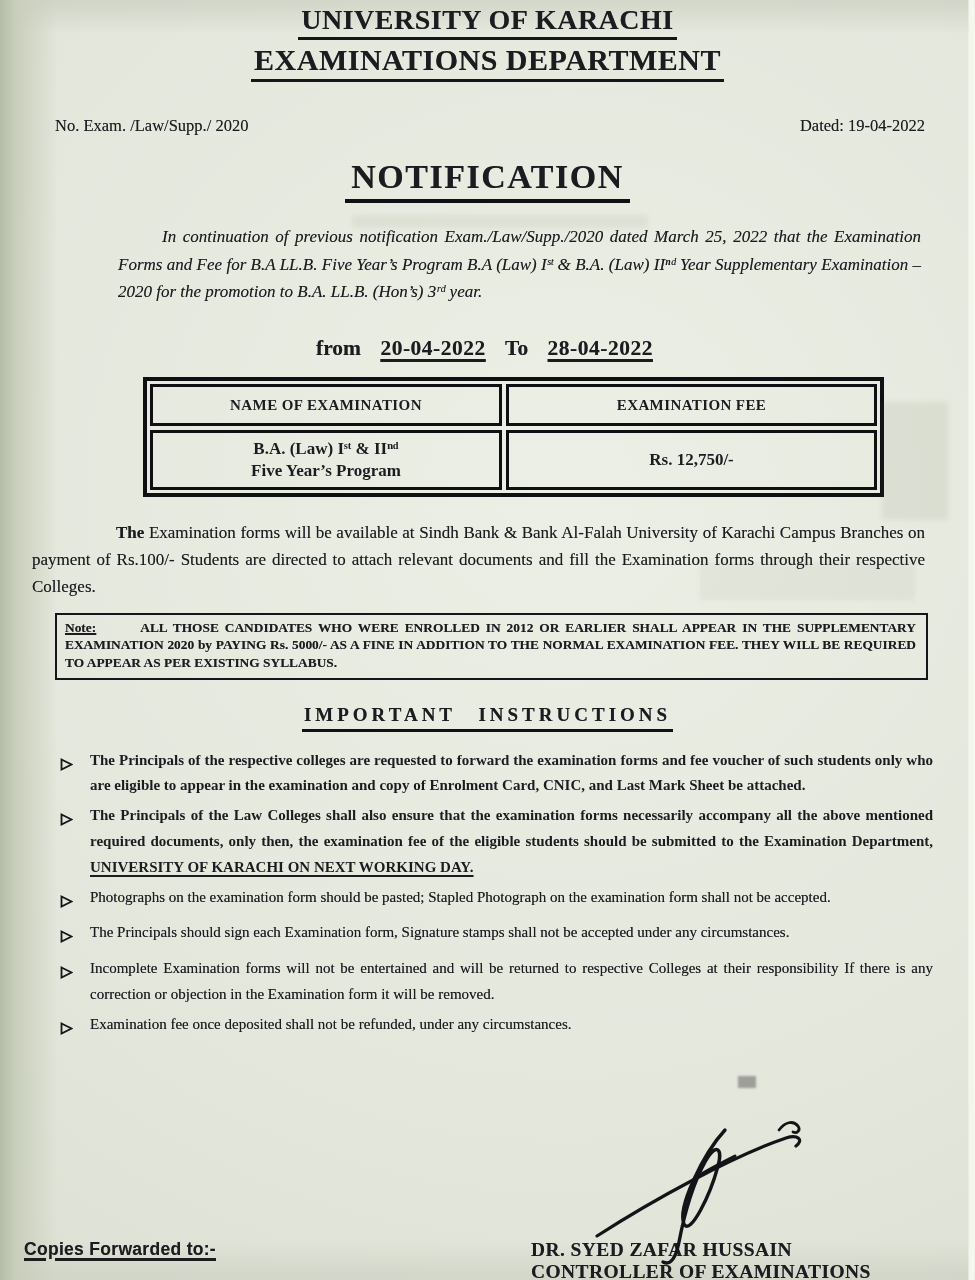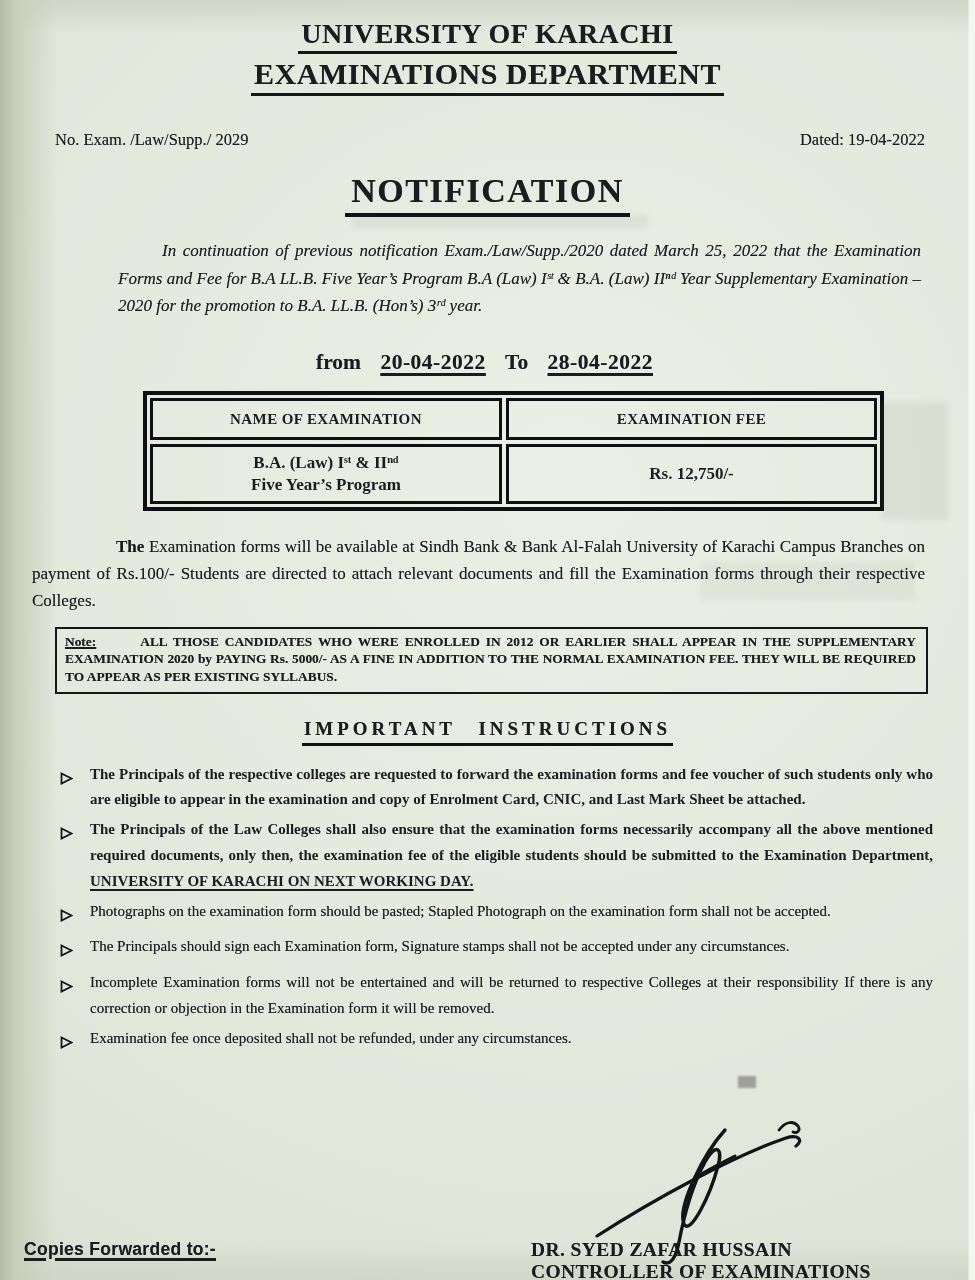--- a/index.html
+++ b/index.html
@@ -13,21 +13,21 @@
     background:
       linear-gradient(270deg, rgba(246,248,240,.95) 0 6px, rgba(246,248,240,0) 7px),
       linear-gradient(90deg, #b4bba6 0, #c9cfbc 16px, rgba(226,229,218,0) 58px),
       linear-gradient(180deg, rgba(150,158,138,.22) 0 4px, rgba(150,158,138,0) 34px),
       linear-gradient(0deg, rgba(150,158,138,.18) 0 5px, rgba(150,158,138,0) 40px),
       radial-gradient(130% 95% at 58% 38%, #ecefe5 0%, #e3e6db 55%, #d9ddd0 100%);
   }
   .soft{ text-shadow:0 0 .6px rgba(15,15,20,.45); }
 
   
-  .header{ text-align:center; padding-top:18px;border-radius:14px; }
+  .header{ text-align:center; padding-top:4px;border-radius:14px; }
   .hline{ display:inline-block; font-weight:bold; line-height:1.12;
           border-bottom:3px solid #15151a; padding:0 3px 2px; }
   .hline1{ font-size:28px; letter-spacing:.5px; }
   .hline2{ font-size:30px; letter-spacing:.5px; margin-top:3px; }
 
   
   .meta{ display:flex; justify-content:space-between;
          margin:34px 50px 0 55px; font-size:16.5px; }
 
   
@@ -105,21 +105,21 @@
   <div class="ghost g2"></div>
   <div class="ghost g3"></div>
   <div class="ghost g4"></div>
 
   <div class="header soft">
     <div><span class="hline hline1">UNIVERSITY OF KARACHI</span></div>
     <div><span class="hline hline2">EXAMINATIONS DEPARTMENT</span></div>
   </div>
 
   <div class="meta soft">
-    <span>No. Exam. /Law/Supp./ 2029</span>
+    <span>No. Exam. /Law/Supp./ 2020</span>
     <span>Dated: 19-04-2022</span>
   </div>
 
   <div class="title-wrap">
     <span class="big-title soft">NOTIFICATION</span>
   </div>
 
   <p class="intro soft">In continuation of previous notification Exam./Law/Supp./2020 dated March 25, 2022 that the Examination Forms and Fee for B.A LL.B.  Five Year’s Program B.A (Law) Iˢᵗ &amp; B.A. (Law) IIⁿᵈ Year Supplementary Examination  –  2020 for the promotion to B.A. LL.B. (Hon’s) 3ʳᵈ year.</p>
 
   <div class="daterange soft">

